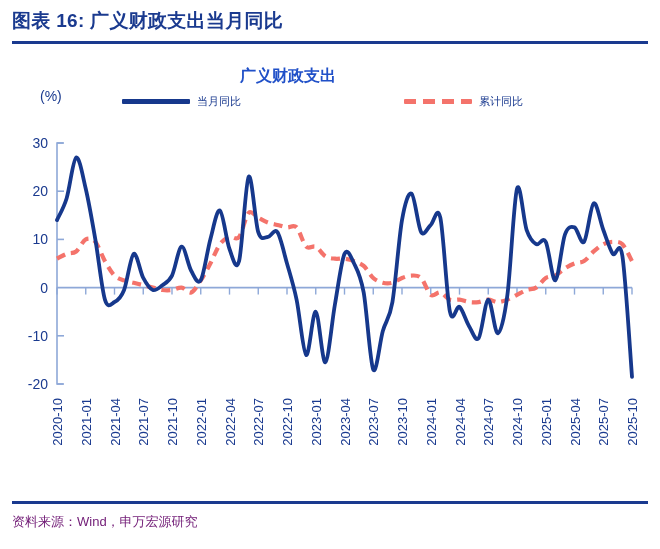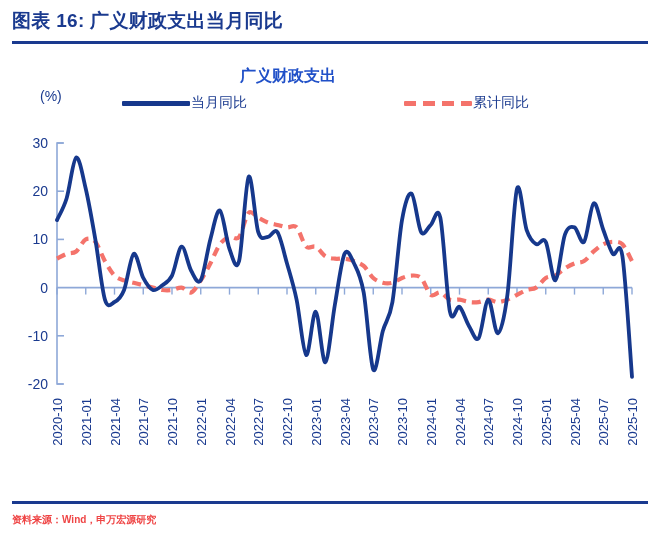--- a/index.html
+++ b/index.html
@@ -66,22 +66,22 @@
     position: absolute;
     left: 0;
     top: 48px;
     width: 660px;
     height: 22px;
   }
   .legend-entry {
     position: absolute;
     display: flex;
     align-items: center;
-    gap: 1px;
-    font-size: 14px;
+    gap: 7px;
+    font-size: 11px;
     color: #1a3a8f;
     white-space: nowrap;
   }
   #legend-entry-monthly { left: 122px; top: 0; }
   #legend-entry-cumulative { left: 404px; top: 0; text-align: center; }
   .legend-swatch-solid {
     width: 68px;
     height: 5px;
     background: #16388c;
     border-radius: 1px;
@@ -138,24 +138,23 @@
     left: 12px;
     top: 0;
     width: 636px;
     height: 3px;
     background: #1a3a8f;
   }
   #figure-source {
     position: absolute;
     left: 12px;
     top: 12px;
-    font-size: 10px;
-    color: #ef4444;
+    font-size: 13px;
+    color: #701a75;
     white-space: nowrap;
-    font-weight: bold;
   }
 </style>
 </head>
 <body>
 
 <div id="figure-header">
   <div id="figure-title">图表 16: 广义财政支出当月同比</div>
   <div id="header-rule"></div>
 </div>
 

